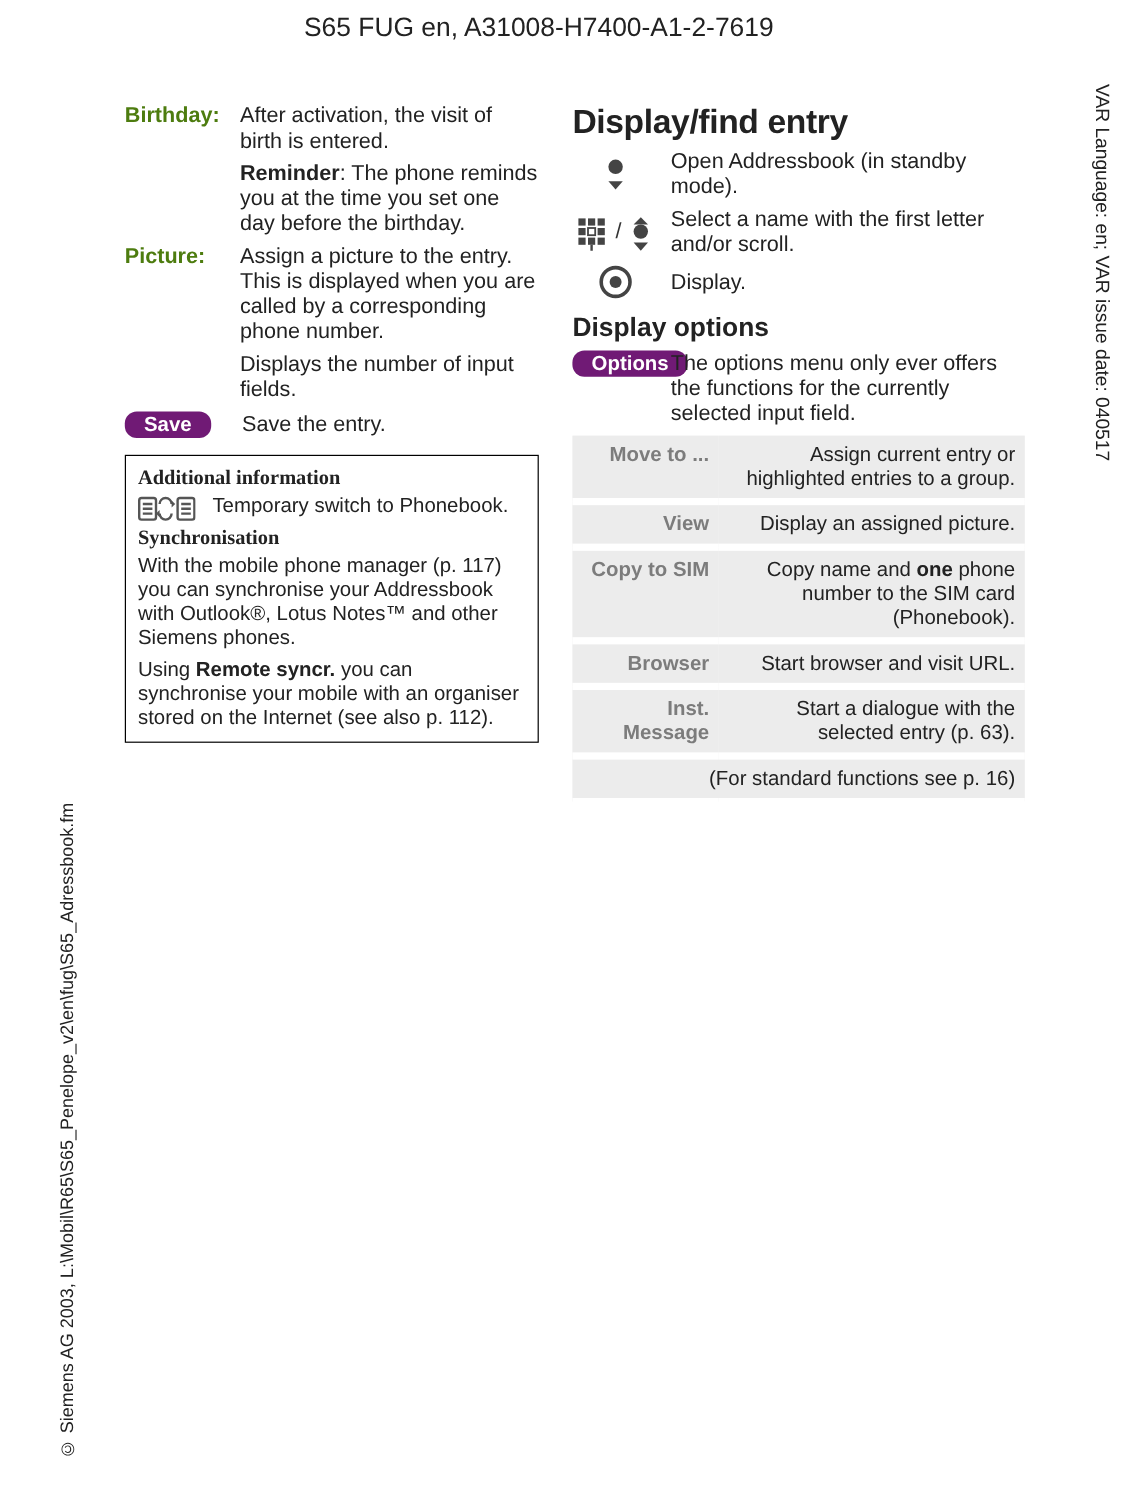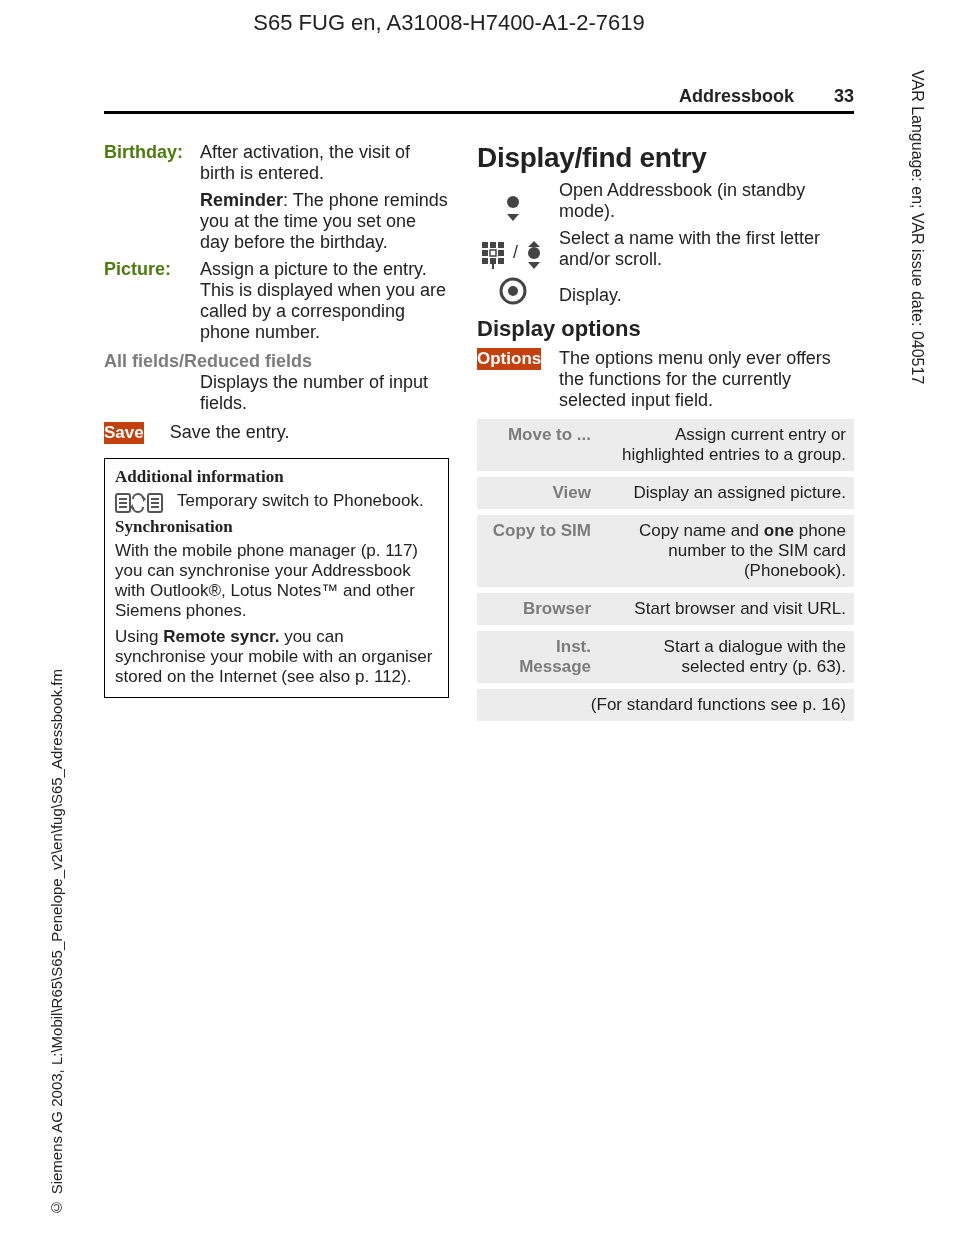--- a/index.html
+++ b/index.html
@@ -41,40 +41,41 @@
   .col { flex: 1 1 0; }
   .col-left { max-width: 345px; }
   .col-right { }
   .defrow { display: flex; margin-bottom: 6px; }
   .defrow .lab { width: 96px; flex: 0 0 96px; font-weight: bold; color: #4d7c0f; }
   .defrow .val { flex: 1; }
   .indent { margin-left: 96px; margin-bottom: 6px; }
   .allfields { font-weight: bold; color: #7c7c7c; margin-top: 8px; }
   .key {
     display: inline-block;
-    background: #c2410c;
+    background: #701a75;
     color: #fff;
     font-weight: bold;
-    padding: 1px 0;
+    padding: 1px 16px;
     font-size: 17px;
+    border-radius: 10px;
   }
   .save-row { display: flex; align-items: baseline; gap: 26px; margin-top: 8px; }
   .box {
     border: 1.5px solid #000;
     margin-top: 14px;
     padding: 6px 10px 10px 10px;
     font-size: 17px;
   }
   .box h4 { margin: 2px 0 4px 0; font-size: 17px; font-weight: bold; font-family: Liberation Serif, serif; }
   .box .bookswap { display: flex; gap: 12px; align-items: flex-start; }
   .box .icon { width: 50px; flex: 0 0 50px; font-size: 22px; color: #555; }
   .box .strong { font-weight: bold; }
   h2.big { font-size: 28px; font-weight: bold; margin: 0 0 6px 0; letter-spacing: -0.3px; }
   h3.sub { font-size: 22px; font-weight: bold; margin: 10px 0 6px 0; }
-  .iconrow { display: flex; gap: 10px; margin-bottom: 6px; align-items: flex-end; }
+  .iconrow { display: flex; gap: 10px; margin-bottom: 6px; align-items: center; }
   .iconrow .icon { width: 72px; flex: 0 0 72px; display: flex; align-items: center; justify-content: center; }
   .iconrow .txt { flex: 1; }
   .optrow { display: flex; gap: 10px; align-items: flex-start; margin-bottom: 8px; }
   .optrow .icon { width: 72px; flex: 0 0 72px; }
   table.opts { width: 100%; border-collapse: collapse; font-size: 17px; text-align: right; }
   table.opts td { padding: 6px 8px; border-bottom: 6px solid #fff; vertical-align: top; }
   table.opts tr { background: #ececec; }
   table.opts td.k { width: 122px; font-weight: bold; color: #7c7c7c; }
   .gutter-right {
     position: absolute;
@@ -94,40 +95,35 @@
     color: #222;
   }
   svg { display:block; }
 </style>
 </head>
 <body>
 
 <div class="page">
   <div class="doc-title">S65 FUG en, A31008-H7400-A1-2-7619</div>
 
-  <div class="running">
-    <span class="section">Addressbook</span>
-    <span class="pnum">33</span>
-  </div>
 
   <div class="cols">
 
     <div class="col col-left">
       <div class="defrow">
         <div class="lab">Birthday:</div>
         <div class="val">After activation, the visit of birth is entered.</div>
       </div>
       <div class="indent">
         <span class="strong" style="font-weight:bold">Reminder</span><span>: The phone reminds you at the time you set one day before the birthday.</span>
       </div>
       <div class="defrow">
         <div class="lab">Picture:</div>
         <div class="val">Assign a picture to the entry. This is displayed when you are called by a corresponding phone number.</div>
       </div>
-      <div class="allfields">All fields/Reduced fields</div>
       <div class="indent">Displays the number of input fields.</div>
       <div class="save-row">
         <span class="key">Save</span>
         <span>Save the entry.</span>
       </div>
 
       <div class="box">
         <h4>Additional information</h4>
         <div class="bookswap">
           <div class="icon">

